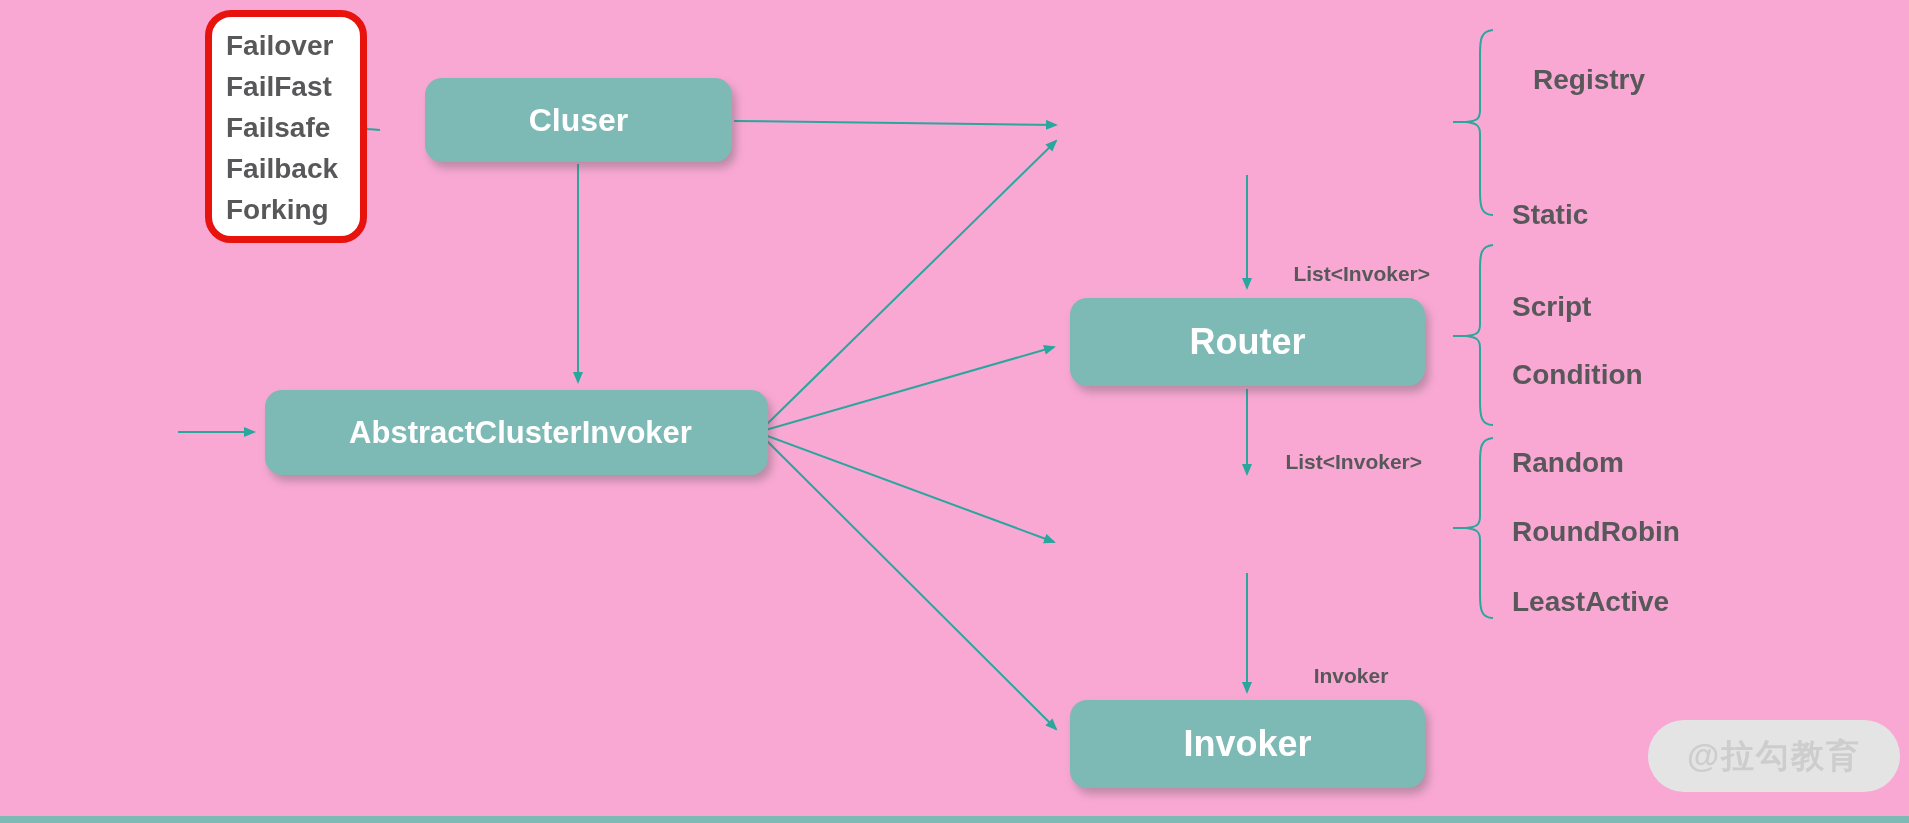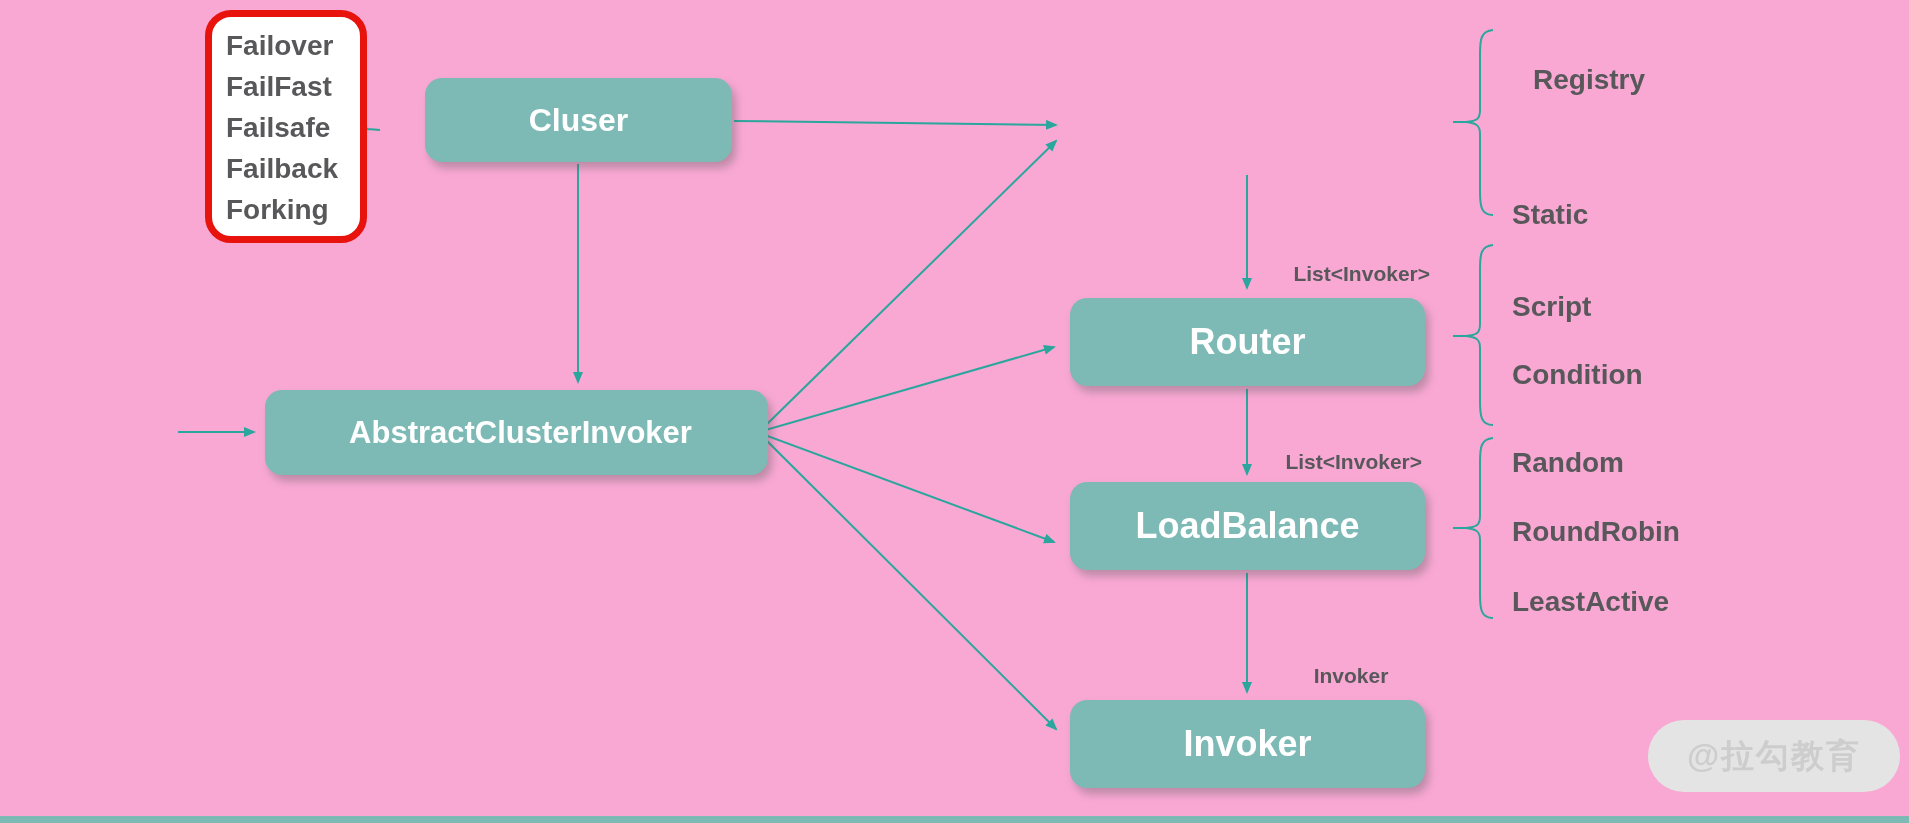--- a/index.html
+++ b/index.html
@@ -103,21 +103,20 @@
     <span>Failover</span>
     <span>FailFast</span>
     <span>Failsafe</span>
     <span>Failback</span>
     <span>Forking</span>
   </div>
 
   <div class="node node-cluster">Cluser</div>
   <div class="node node-aci">AbstractClusterInvoker</div>
   <div class="node rnode node-router">Router</div>
-  <div class="node rnode node-loadbalance">LoadBalance</div>
   <div class="node rnode node-invoker">Invoker</div>
 
   <div class="edge-label edge-label-1">List&lt;Invoker&gt;</div>
   <div class="edge-label edge-label-2">List&lt;Invoker&gt;</div>
   <div class="edge-label edge-label-3">Invoker</div>
 
   <div class="glabel lbl-registry">Registry</div>
   <div class="glabel lbl-static">Static</div>
   <div class="glabel lbl-script">Script</div>
   <div class="glabel lbl-condition">Condition</div>

